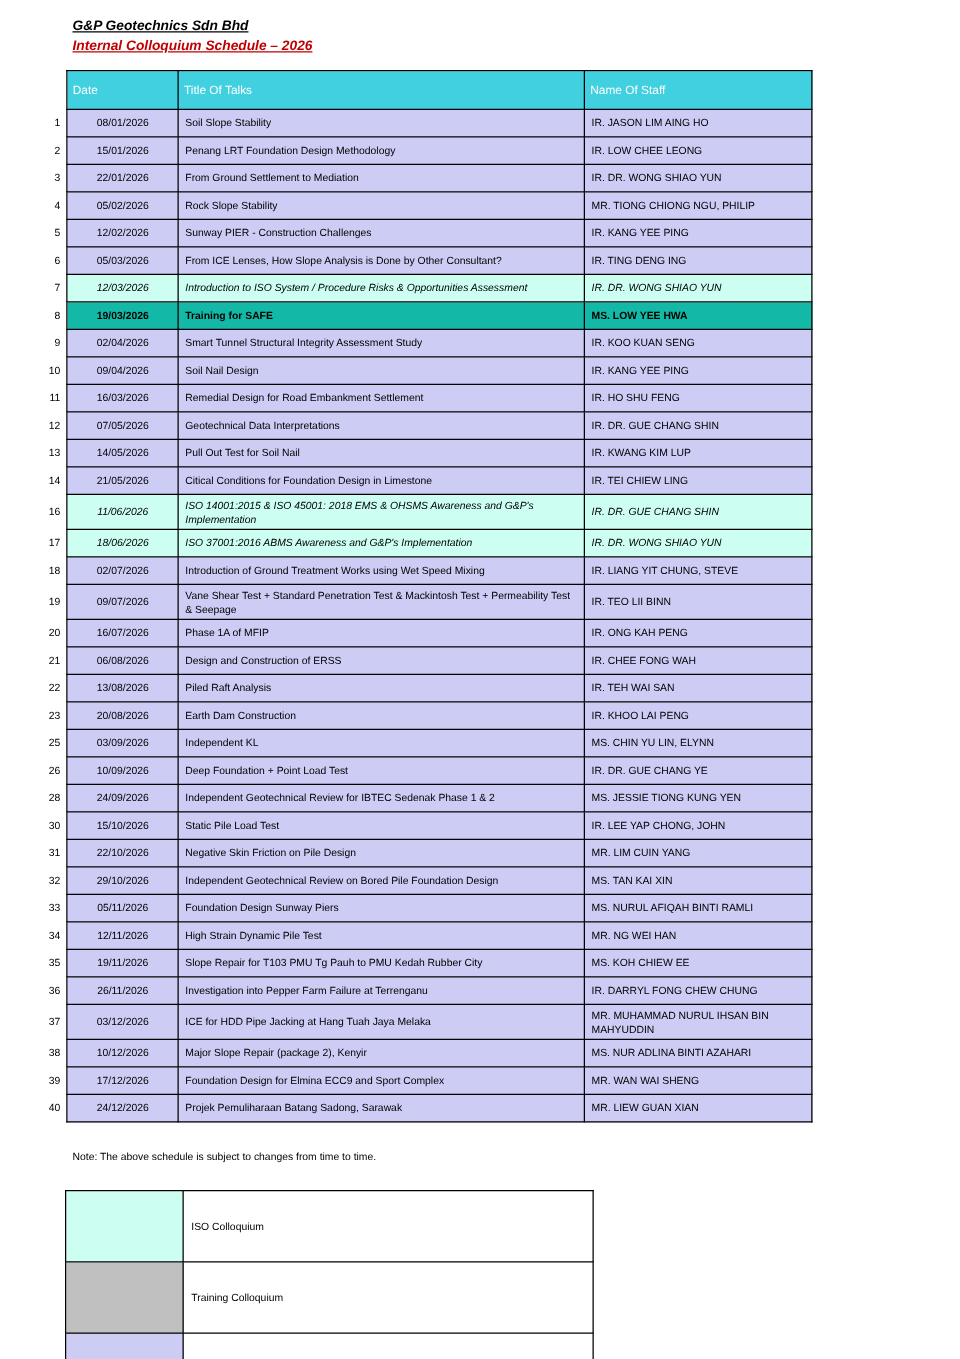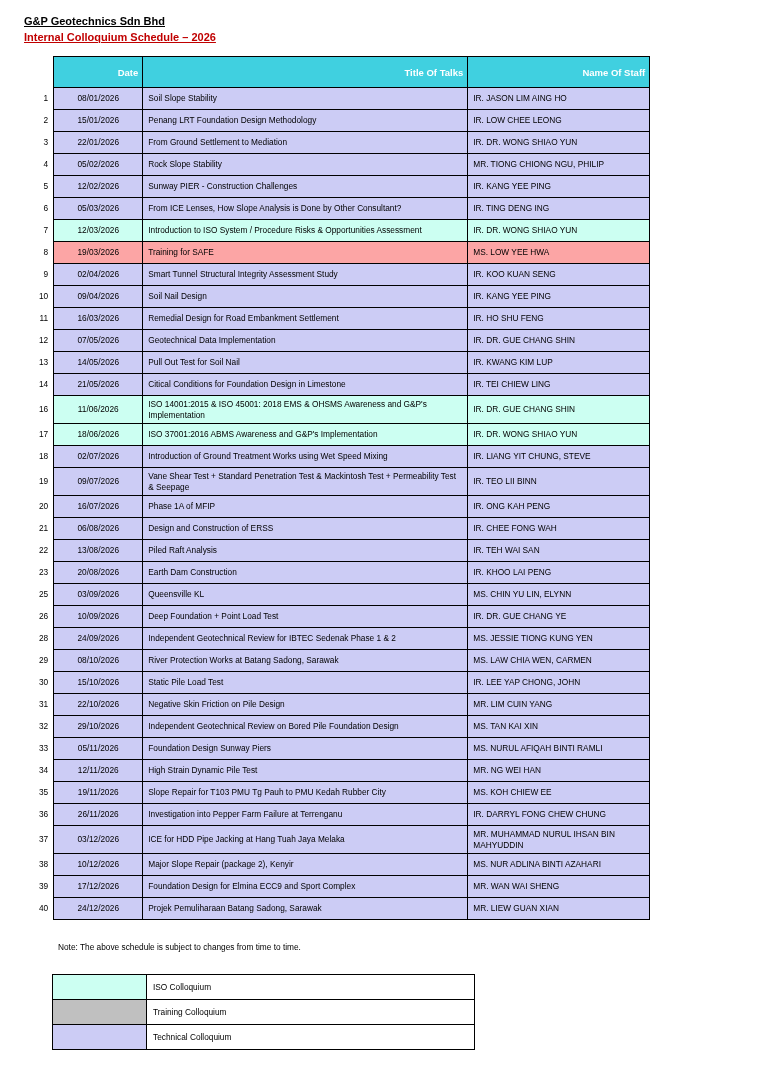--- a/index.html
+++ b/index.html
@@ -15,22 +15,23 @@
     position: relative;
   }
   .page {
     width: 768px;
     min-height: 1087px;
     box-sizing: border-box;
     padding: 10px 0 0 0;
     position: relative;
   }
   .titles {
-    margin-left: 24px;
+    margin-left: 58px;
     margin-top: 4px;
+    font-style: italic;
   }
   .title-main {
     font-size: 11px;
     font-weight: bold;
     color: #000000;
     text-decoration: underline;
     line-height: 14px;
   }
   .title-sub {
     font-size: 11px;
@@ -48,24 +49,24 @@
   }
   table.schedule col.c-num { width: 18px; }
   table.schedule col.c-date { width: 89px; }
   table.schedule col.c-title { width: 325px; }
   table.schedule col.c-staff { width: 182px; }
 
   table.schedule th {
     background: #40d0e0;
     color: #ffffff;
     font-size: 9.5px;
-    font-weight: bold;
+    font-weight: normal;
     border: 1px solid #000000;
     height: 26px;
-    text-align: right;
+    text-align: left;
     vertical-align: middle;
     padding: 2px 4px;
   }
   table.schedule th.blank-head {
     background: #ffffff;
     border: none;
   }
   table.schedule td {
     border: 1px solid #000000;
     font-size: 8.3px;
@@ -80,41 +81,41 @@
     padding-right: 5px;
     font-size: 8.3px;
     background: #ffffff;
   }
   td.date {
     text-align: center;
     white-space: nowrap;
   }
   
   .cat-technical { background: #ccccf5; }
-  .cat-iso { background: #ccfff2; }
-  .cat-training { background: #fca5a5; }
+  .cat-iso { background: #ccfff2; font-style: italic; }
+  .cat-training { background: #14b8a6; font-weight: bold; }
 
   .note {
     margin-left: 58px;
     margin-top: 22px;
     font-size: 8.3px;
   }
   table.legend {
     border-collapse: collapse;
     margin-left: 52px;
     margin-top: 22px;
     table-layout: fixed;
   }
   table.legend col.l-swatch { width: 94px; }
   table.legend col.l-label { width: 328px; }
   table.legend td {
     border: 1px solid #000000;
     height: 20px;
     font-size: 8.3px;
-    padding: 2px 6px;
+    padding: 18px 6px;
     vertical-align: middle;
   }
   table.legend td.swatch { padding: 0; }
 </style>
 </head>
 <body>
 
 <div class="page">
 
   <div class="titles">
@@ -200,21 +201,21 @@
         </tr>
         <tr>
           <td class="num">11</td>
           <td class="date cat-technical">16/03/2026</td>
           <td class="cat-technical">Remedial Design for Road Embankment Settlement</td>
           <td class="cat-technical">IR. HO SHU FENG</td>
         </tr>
         <tr>
           <td class="num">12</td>
           <td class="date cat-technical">07/05/2026</td>
-          <td class="cat-technical">Geotechnical Data Implementation</td>
+          <td class="cat-technical">Geotechnical Data Interpretations</td>
           <td class="cat-technical">IR. DR. GUE CHANG SHIN</td>
         </tr>
         <tr>
           <td class="num">13</td>
           <td class="date cat-technical">14/05/2026</td>
           <td class="cat-technical">Pull Out Test for Soil Nail</td>
           <td class="cat-technical">IR. KWANG KIM LUP</td>
         </tr>
         <tr>
           <td class="num">14</td>
@@ -266,40 +267,34 @@
         </tr>
         <tr>
           <td class="num">23</td>
           <td class="date cat-technical">20/08/2026</td>
           <td class="cat-technical">Earth Dam Construction</td>
           <td class="cat-technical">IR. KHOO LAI PENG</td>
         </tr>
         <tr>
           <td class="num">25</td>
           <td class="date cat-technical">03/09/2026</td>
-          <td class="cat-technical">Queensville KL</td>
+          <td class="cat-technical">Independent KL</td>
           <td class="cat-technical">MS. CHIN YU LIN, ELYNN</td>
         </tr>
         <tr>
           <td class="num">26</td>
           <td class="date cat-technical">10/09/2026</td>
           <td class="cat-technical">Deep Foundation + Point Load Test</td>
           <td class="cat-technical">IR. DR. GUE CHANG YE</td>
         </tr>
         <tr>
           <td class="num">28</td>
           <td class="date cat-technical">24/09/2026</td>
           <td class="cat-technical"> Independent Geotechnical Review for IBTEC Sedenak Phase 1 &amp; 2</td>
           <td class="cat-technical">MS. JESSIE TIONG KUNG YEN</td>
-        </tr>
-        <tr>
-          <td class="num">29</td>
-          <td class="date cat-technical">08/10/2026</td>
-          <td class="cat-technical">River Protection Works at Batang Sadong, Sarawak</td>
-          <td class="cat-technical">MS. LAW CHIA WEN, CARMEN</td>
         </tr>
         <tr>
           <td class="num">30</td>
           <td class="date cat-technical">15/10/2026</td>
           <td class="cat-technical">Static Pile Load Test</td>
           <td class="cat-technical">IR. LEE YAP CHONG, JOHN</td>
         </tr>
         <tr>
           <td class="num">31</td>
           <td class="date cat-technical">22/10/2026</td>

